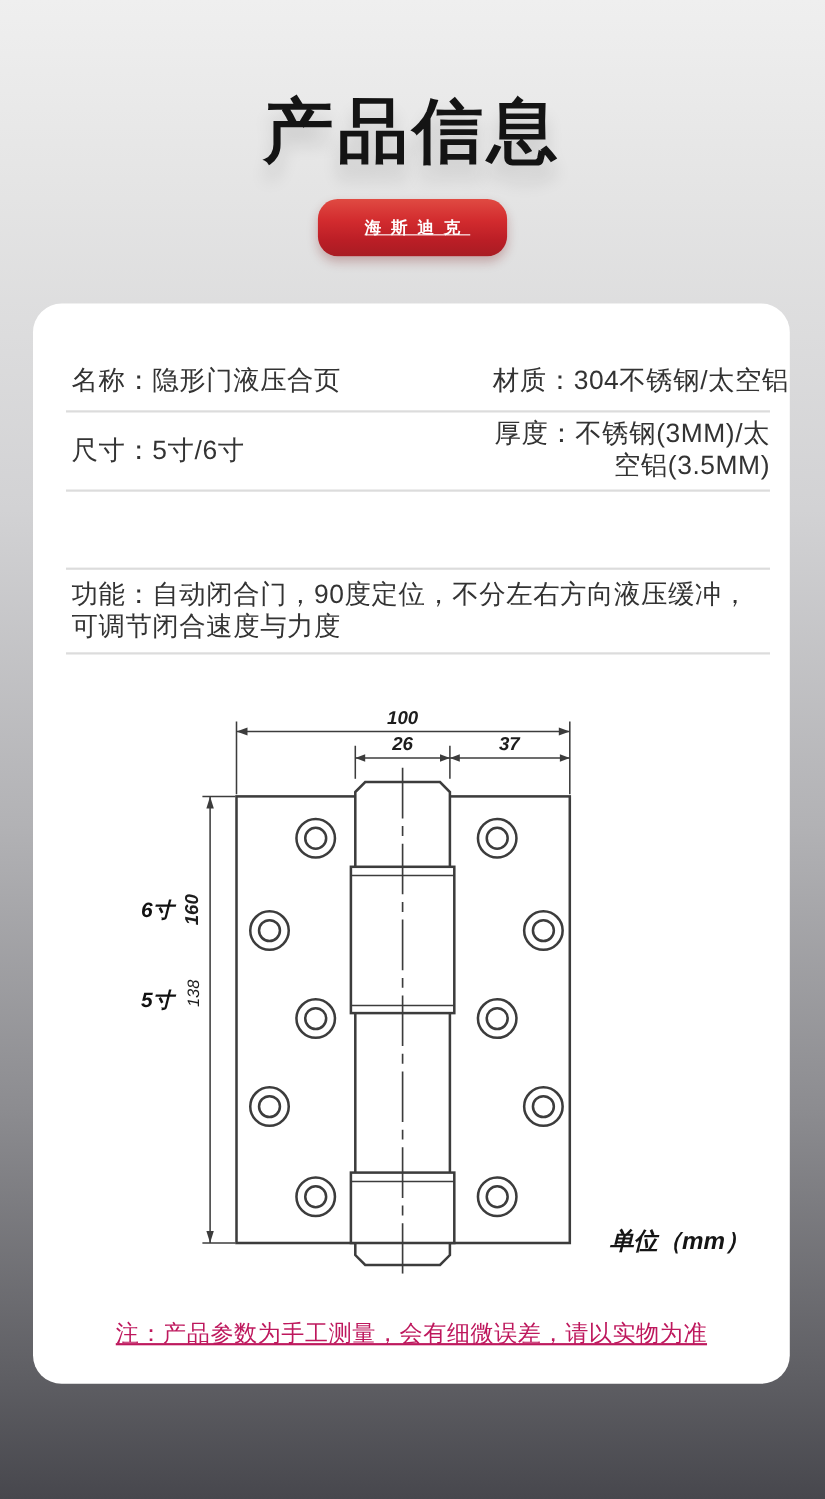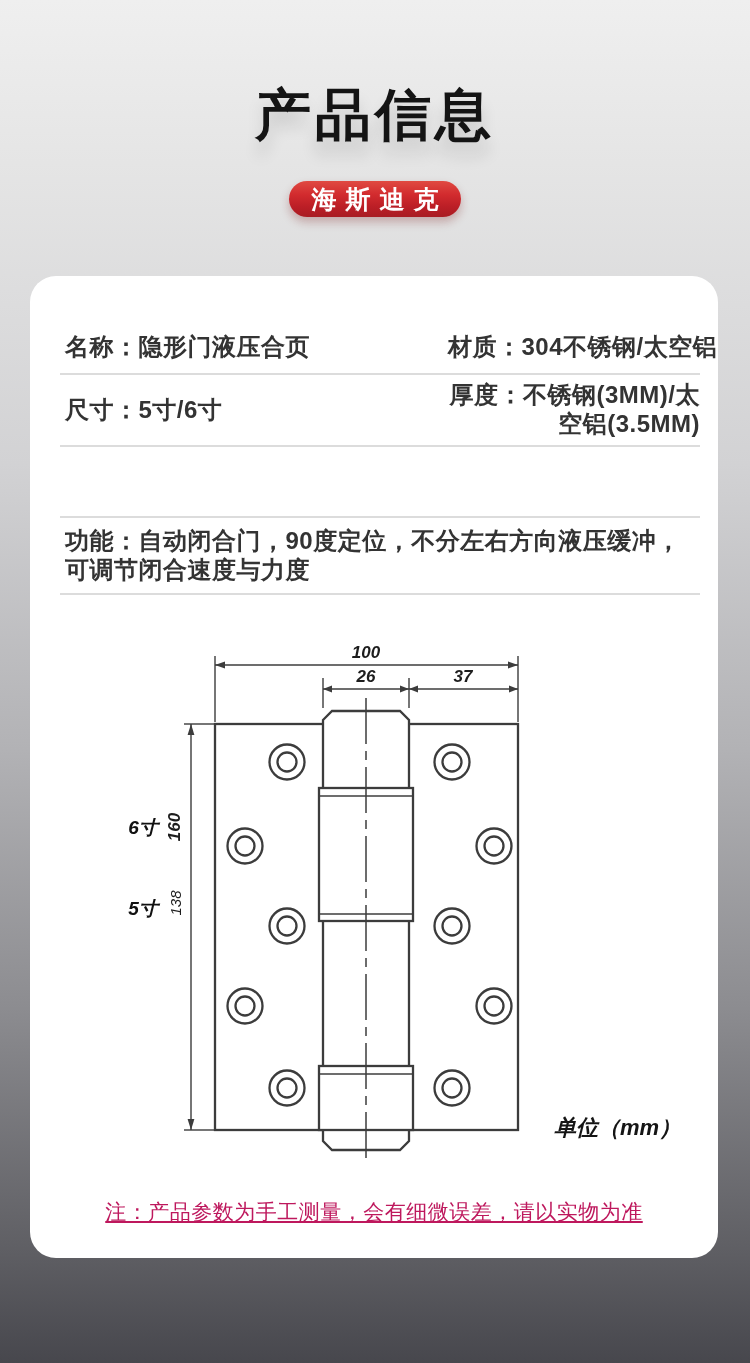--- a/index.html
+++ b/index.html
@@ -7,41 +7,41 @@
   body { font-family:"Liberation Sans","DejaVu Sans",sans-serif; }
 
   .page {
     position:relative; width:750px; height:1363px; overflow:hidden;
     background:linear-gradient(180deg,#efefef 0%,#e5e5e5 12%,#d2d2d4 34%,#b2b2b5 55%,#8c8c90 74%,#5e5e63 92%,#47474d 100%);
   }
 
   
   .title {
     position:absolute; top:84px; left:0; right:0;
-    text-align:center; font-size:56px; font-weight:900; color:#141414;
+    text-align:center; font-size:64px; font-weight:900; color:#141414;
     letter-spacing:4px; line-height:1.1;
     text-shadow:0 14px 16px rgba(0,0,0,0.14);
   }
   .brand-badge {
     position:absolute; top:181px; left:50%; transform:translateX(-50%);
-    width:172px; height:36px; border-radius:18px;
+    width:172px; height:52px; border-radius:18px;
     background:linear-gradient(180deg,#e04a42 0%,#d22b2e 38%,#bb1e26 72%,#a81c23 100%);
     box-shadow:0 5px 10px rgba(120,15,15,0.28);
     display:flex; align-items:center; justify-content:center;
-    color:#ffffff; font-size:25px; font-weight:700;
-    letter-spacing:9px; text-indent:9px;
+    color:#ffffff; font-size:15px; font-weight:700;
+    letter-spacing:9px; text-indent:9px;text-decoration:underline;
   }
 
   
   .card {
     position:absolute; top:276px; left:30px; width:688px; height:982px;
     background:#ffffff; border-radius:26px;
   }
 
-  .spec-row { position:absolute; left:0; width:100%; display:flex; align-items:center; color:#333333; font-size:24px; letter-spacing:0.5px; line-height:29px;font-weight:bold; }
+  .spec-row { position:absolute; left:0; width:100%; display:flex; align-items:center; color:#333333; font-size:24px; letter-spacing:0.5px; line-height:29px; }
   .spec-row .cell { padding-left:35px; }
   .spec-row .cell.right-col { position:absolute; left:370px; padding-left:0;margin-left:48px; }
   .r1 { top:44px;  height:53px; }
   .r2 { top:97px;  height:72px;border-radius:23px; }
   .r3 { top:169px; height:71px; }
   .r4 { top:240px; height:77px; }
   .r4 .cell { padding-right:15px; }
   .cell-thickness { width:252px;text-align:right; }
   .divider { position:absolute; left:30px; width:640px; height:2px; background:#dcdcdc; }
   .d1 { top:97px; } .d2 { top:169px; } .d3 { top:240px; } .d4 { top:317px; }

